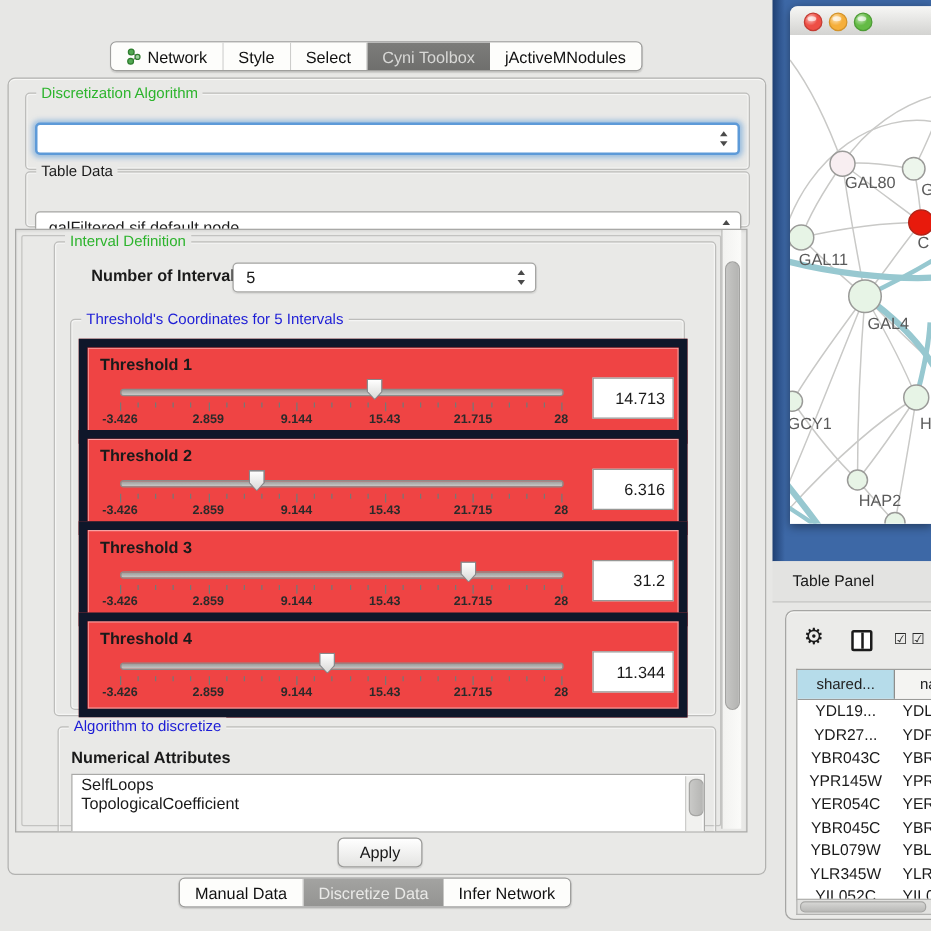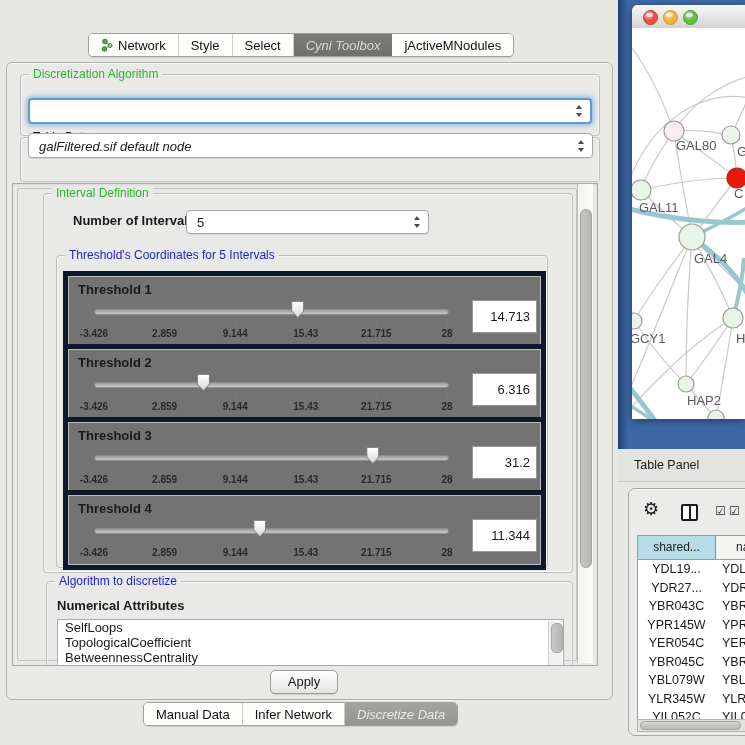--- a/index.html
+++ b/index.html
@@ -8,21 +8,21 @@
   .abs{position:absolute;}
   
   #cp{left:0;top:0;width:618px;height:745px;background:#e7e7e5;}
   #cp-titlebar{left:0;top:0;width:618px;height:22px;background:linear-gradient(#f4f4f2,#dddddb);border-bottom:1px solid #bdbdbb;}
   #cp-title{left:10px;top:4px;font-size:12px;color:#222;}
   #float-icon{left:583px;top:6px;width:9px;height:9px;border:1.5px solid #222;border-radius:1px;}
   #close-icon{left:601px;top:3px;font-size:12px;font-weight:bold;color:#111;cursor:default;}
   .segbar{display:flex;background:#fff;border:1px solid #9f9f9d;border-radius:5px;overflow:hidden;height:22px;box-shadow:0 1px 1px rgba(0,0,0,.12);}
   .seg{display:flex;align-items:center;gap:5px;padding:0 12px;font-size:13px;color:#111;border-right:1px solid #cdcdcb;background:#fdfdfb;white-space:nowrap;}
   .seg:last-child{border-right:none;}
-  .seg.sel{background:linear-gradient(#7c7c7a,#6f6f6d);color:#d8d8d6;border-right:none;font-style:italic;}
+  .seg.sel{background:linear-gradient(#7c7c7a,#6f6f6d);color:#d8d8d6;border-right:none;}
   .segbar.bottom .seg.sel{background:linear-gradient(#a3a3a1,#949492);color:#e9e9e7;}
   #top-tabs{left:88px;top:33px;}
   #bottom-tabs{left:143px;top:702px;}
   #main-panel{left:6px;top:62px;width:605px;height:636px;background:#e9e9e7;border:1px solid #b2b2b0;border-radius:6px;box-shadow:inset 0 1px 0 #f8f8f6;}
   .group{position:absolute;border:1px solid #bdbdbb;border-radius:4px;box-shadow:inset 0 0 0 1px rgba(255,255,255,.55);}
   .group-title{position:absolute;top:-8px;left:8px;background:#e9e9e7;padding:0 4px;font-size:12px;line-height:14px;white-space:nowrap;}
   .t-green{color:#2db42d;}
   .t-blue{color:#1d1dd6;}
   .t-black{color:#1a1a1a;}
   .combo{position:absolute;background:#fff;border:1px solid #a6a6a4;border-radius:4px;box-shadow:inset 0 1px 0 #fff,0 1px 1px rgba(0,0,0,.08);font-size:13px;}
@@ -33,21 +33,21 @@
   .spinner:after{bottom:0;border-top:4.5px solid #4a4a4a;}
   #algo-combo{border:2px solid #5d9ad8;box-shadow:0 0 4px 2px rgba(92,154,216,.55);}
   #popup{left:10px;top:78px;width:568px;height:52px;background:#fff;border:1px solid #c9c9c7;border-radius:5px;box-shadow:0 4px 10px rgba(0,0,0,.28);z-index:30;}
   #popup-hint{left:0;top:3px;width:100%;text-align:center;font-size:13px;color:#b3b3b1;}
   .popup-opt{position:absolute;left:4px;font-size:13px;white-space:nowrap;}
   
   #viewport{left:12px;top:183px;width:584px;height:481px;border:1px solid #a9a9a7;background:#e9e9e7;overflow:hidden;box-shadow:inset 0 1px 2px rgba(0,0,0,.08);}
   #inner-panel{left:4px;top:4px;width:558px;height:471px;border:1px solid #c3c3c1;border-radius:2px;}
   #v-scroll{left:564px;top:0px;width:15px;height:479px;background:linear-gradient(90deg,#f2f2f0,#fbfbf9);border-left:1px solid #bdbdbb;}
   #v-thumb{left:2px;top:25px;width:10px;height:357px;background:linear-gradient(90deg,#c6c6c4,#b4b4b2);border:1px solid #a2a2a0;border-radius:6px;}
-  .thr-box{position:absolute;left:50px;width:473px;height:70px;background:#737373;border:5px solid #0f172a;box-shadow:inset 0 0 0 1px rgba(255,255,255,.5);}
+  .thr-box{position:absolute;left:50px;width:473px;height:70px;background:#ef4444;border:7px solid #0f172a;box-shadow:inset 0 0 0 1px rgba(255,255,255,.5);}
   .thr-title{position:absolute;left:10px;top:6px;font-size:13px;font-weight:bold;}
   .track{position:absolute;left:26px;top:33px;width:353px;height:4px;background:linear-gradient(#9b9b99,#c9c9c7);border:1px solid #8c8c8a;border-radius:3px;}
   .thumb{position:absolute;top:25px;width:13px;height:17px;background:#87878a;clip-path:polygon(0 0,100% 0,100% 60%,50% 100%,0 60%);}
   .thumb i{position:absolute;left:1px;top:1px;right:1px;bottom:1px;background:linear-gradient(#ffffff,#d9d9d7);clip-path:polygon(0 0,100% 0,100% 60%,50% 100%,0 60%);}
   .tick{position:absolute;top:44px;width:1px;background:#777775;}
   .tick.major{height:7px;}
   .tick.minor{height:4px;}
   .tick-label{position:absolute;top:52px;transform:translateX(-50%);font-size:10px;font-weight:bold;color:#2a2a2a;white-space:nowrap;}
   .valbox{position:absolute;left:404px;top:24px;width:57px;height:31px;background:#fff;border:1px solid #979795;font-size:13px;text-align:right;line-height:31px;padding-right:6px;box-sizing:content-box;}
   #attr-list{position:absolute;left:10px;top:37px;width:505px;height:46px;background:#fff;border:1px solid #a9a9a7;overflow:hidden;}
@@ -120,21 +120,21 @@
       <div class="group-title t-green">Discretization Algorithm</div>
     </div>
     <div id="algo-combo" class="combo abs" style="left:28px;top:98px;width:560px;height:22px;">
       <div class="spinner"></div>
     </div>
 
 
     <div class="group" style="left:20px;top:137px;width:578px;height:43px;">
       <div class="group-title t-black">Table Data</div>
     </div>
-    <div class="combo abs" style="left:28px;top:133px;width:563px;height:23px;font-style:italic;">
+    <div class="combo abs" style="left:28px;top:169px;width:563px;height:23px;">
       <span class="val">galFiltered.sif default node</span>
       <div class="spinner"></div>
     </div>
 
     <div id="viewport" class="abs">
       <div id="inner-panel" class="abs"></div>
 
       <div class="group" style="left:30px;top:9px;width:528px;height:378px;">
         <div class="group-title t-green">Interval Definition</div>
       </div>
@@ -311,44 +311,43 @@
           </div>
         </div>
 
       <div class="group" style="left:33px;top:397px;width:525px;height:95px;">
         <div class="group-title t-blue">Algorithm to discretize</div>
         <div class="lbl" style="left:10px;top:16px;font-size:13px;font-weight:bold;color:#1a1a1a;">Numerical Attributes</div>
         <div id="attr-list">
           <div id="attr-items">
               <div class="attr-item">SelfLoops</div>
               <div class="attr-item">TopologicalCoefficient</div>
-              <div class="attr-item">BetweennessCentrality</div>
             </div>
           <div id="attr-scroll">
               <div id="attr-thumb"></div>
             </div>
         </div>
       </div>
 
       <div id="v-scroll" class="abs">
         <div id="v-thumb" class="abs"></div>
       </div>
     </div>
 
     <div id="apply-btn" class="abs">Apply</div>
 
     <div id="bottom-tabs" class="abs segbar bottom">
         <div class="seg">
           <span>Manual Data</span>
         </div>
-        <div class="seg">
-          <span>Infer Network</span>
-        </div>
         <div class="seg sel">
           <span>Discretize Data</span>
+        </div>
+        <div class="seg">
+          <span>Infer Network</span>
         </div>
       </div>
   </div>
 
   <div id="desktop" class="abs"></div>
   <div id="net-window" class="abs">
     <div id="net-titlebar" class="abs">
       <span class="tl" style="left: 11px; background: radial-gradient(circle at 35% 30%, rgba(255, 255, 255, 0.667), transparent 45%), rgb(238, 79, 69); border: 1px solid rgb(196, 60, 51);" id="tl-red">
           <i></i>
         </span>

